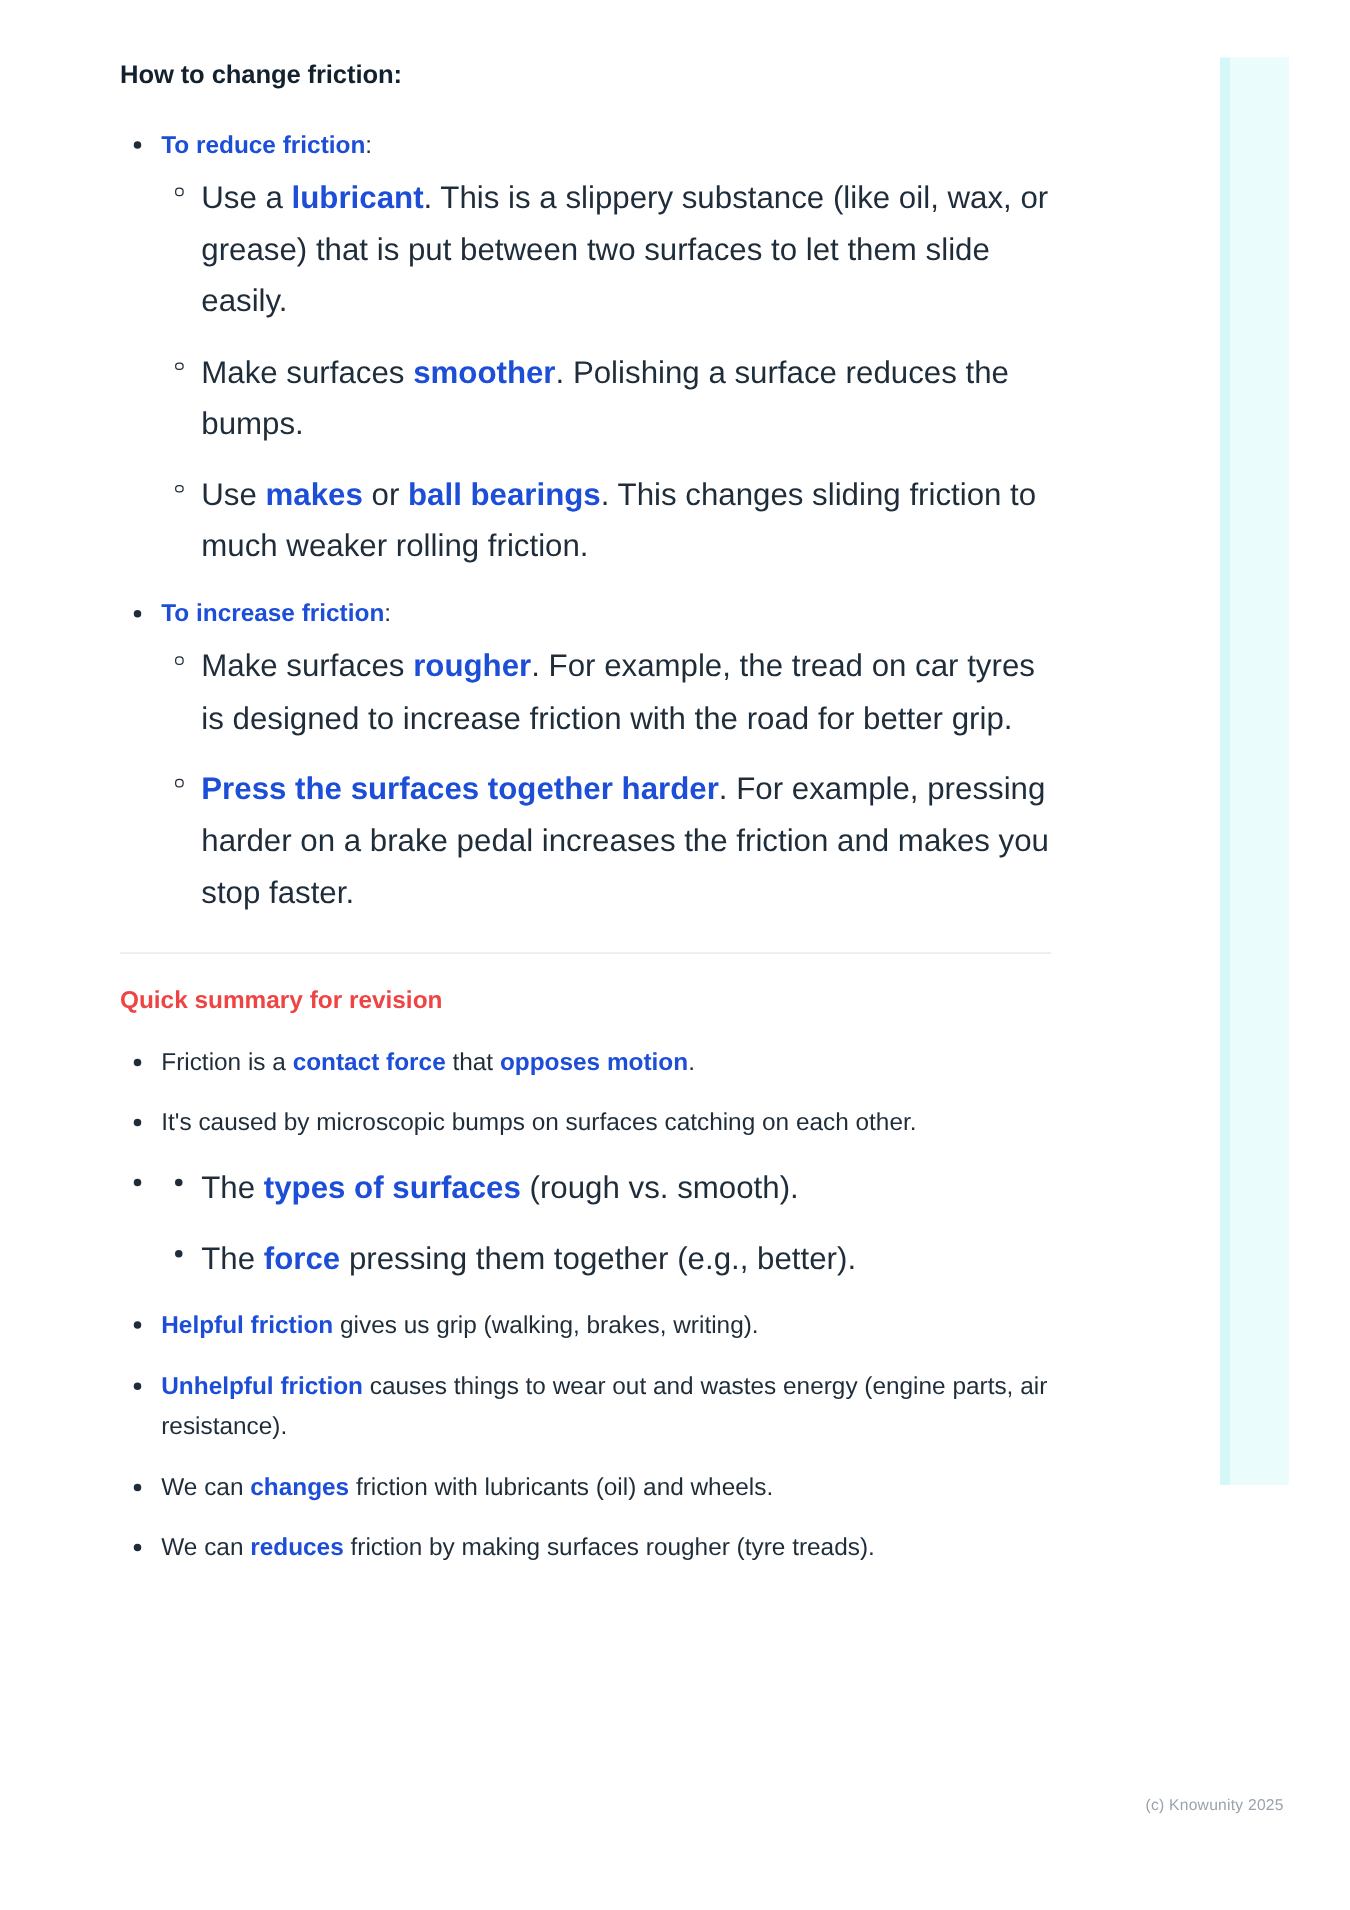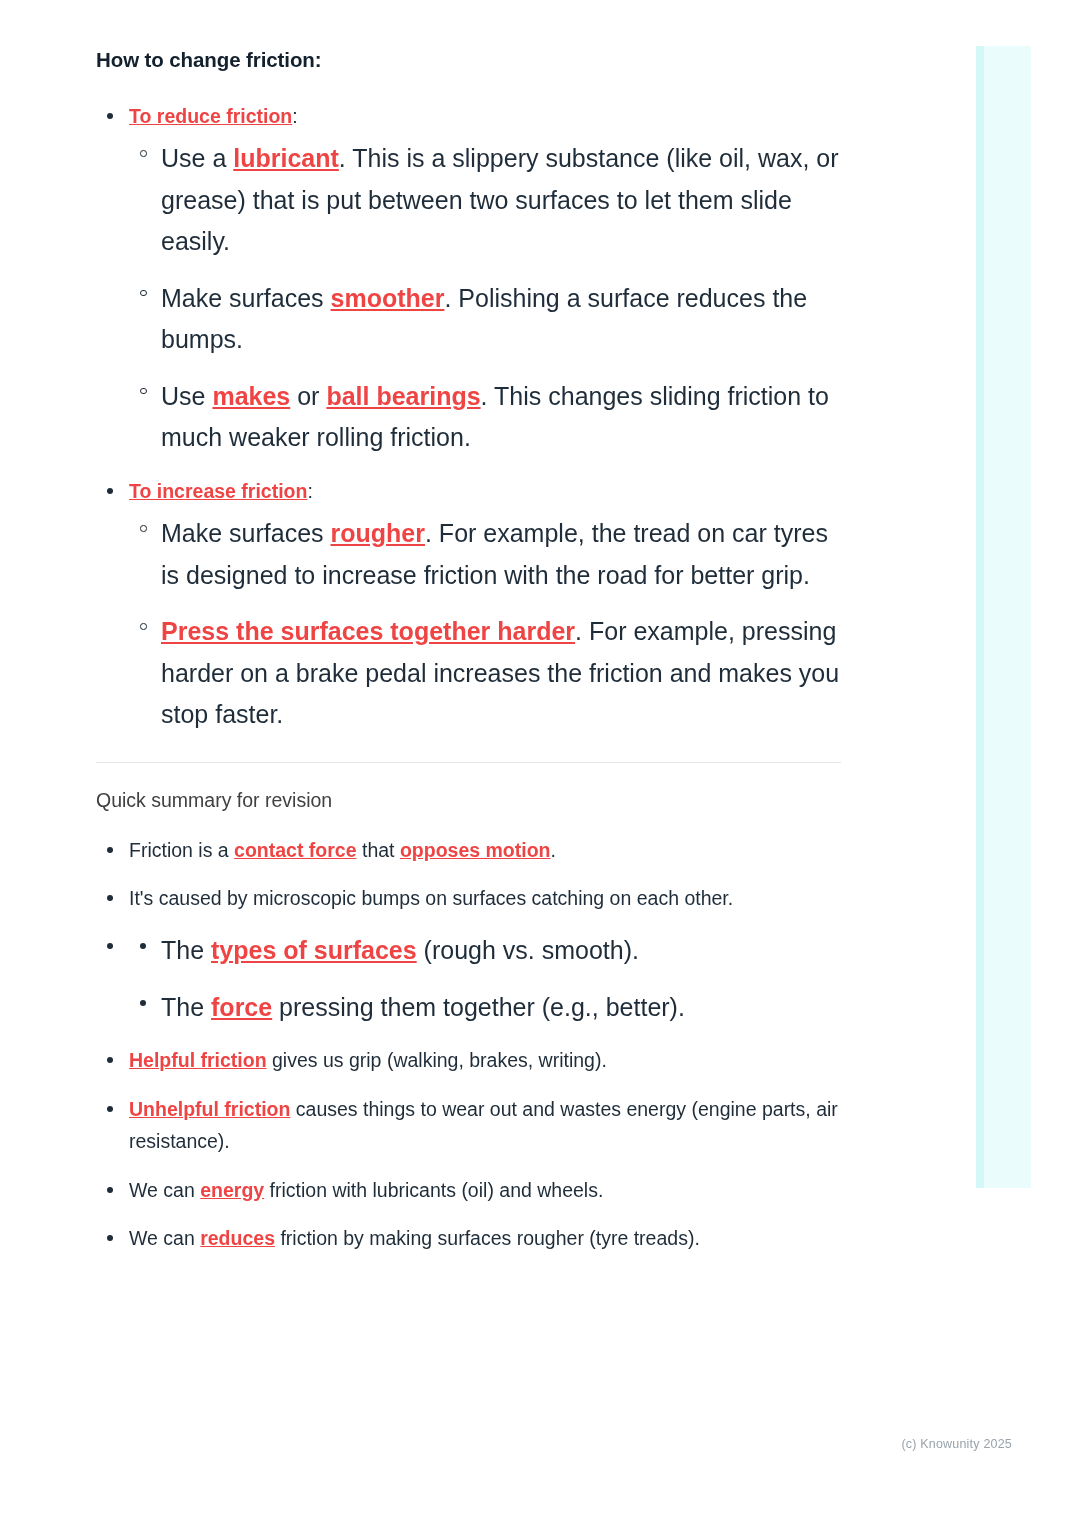--- a/index.html
+++ b/index.html
@@ -96,37 +96,37 @@
     background: transparent;
     box-sizing: border-box;
   }
   .lvl2.filled > li::before {
     background: #1f2d3a;
     border: none;
     width: 6px;
     height: 6px;
     top: 13px;
   }
-  b, strong { font-weight: bold; color: #ef4444; text-decoration: underline; }
+  b, strong { font-weight: bold; color: #1d4ed8; }
   .divider {
     border: none;
     border-top: 1px solid #e3e6ea;
     margin: 26px 0 26px 0;
     width: 100%;
   }
   .section-heading {
     font-size: 19.5px;
-    color: #404040;
+    color: #ef4444;
     margin: 0 0 22px 0;
-    font-weight: normal;
+    font-weight: bold;
   }
   .summary-list > li { margin-bottom: 16px; }
   .copyright {
     position: absolute;
-    right: 68px;
+    right: 53px;
     top: 1437px;
     font-size: 12.5px;
     color: #9aa3ab;
     letter-spacing: 0.2px;
   }
 </style>
 </head>
 <body>
 
 <div class="page">
@@ -164,21 +164,21 @@
       <li id="sum0"><span>Friction is a </span><b>contact force</b><span> that </span><b>opposes motion</b><span>.</span></li>
       <li id="sum1"><span>It's caused by microscopic bumps on surfaces catching on each other.</span></li>
       <li>
         <ul class="lvl2 filled">
           <li id="sum2a"><span>The </span><b>types of surfaces</b><span> (rough vs. smooth).</span></li>
           <li id="sum2b"><span>The </span><b>force</b><span> pressing them together (e.g., better).</span></li>
         </ul>
       </li>
       <li id="sum3"><b>Helpful friction</b><span> gives us grip (walking, brakes, writing).</span></li>
       <li id="sum4"><b>Unhelpful friction</b><span> causes things to wear out and wastes energy (engine parts, air resistance).</span></li>
-      <li id="sum5"><span>We can </span><b>energy</b><span> friction with lubricants (oil) and wheels.</span></li>
+      <li id="sum5"><span>We can </span><b>changes</b><span> friction with lubricants (oil) and wheels.</span></li>
       <li id="sum6"><span>We can </span><b>reduces</b><span> friction by making surfaces rougher (tyre treads).</span></li>
     </ul>
 
   </div>
 
   <div class="copyright">(c) Knowunity 2025</div>
 
 </div>
 
 </body></html>

